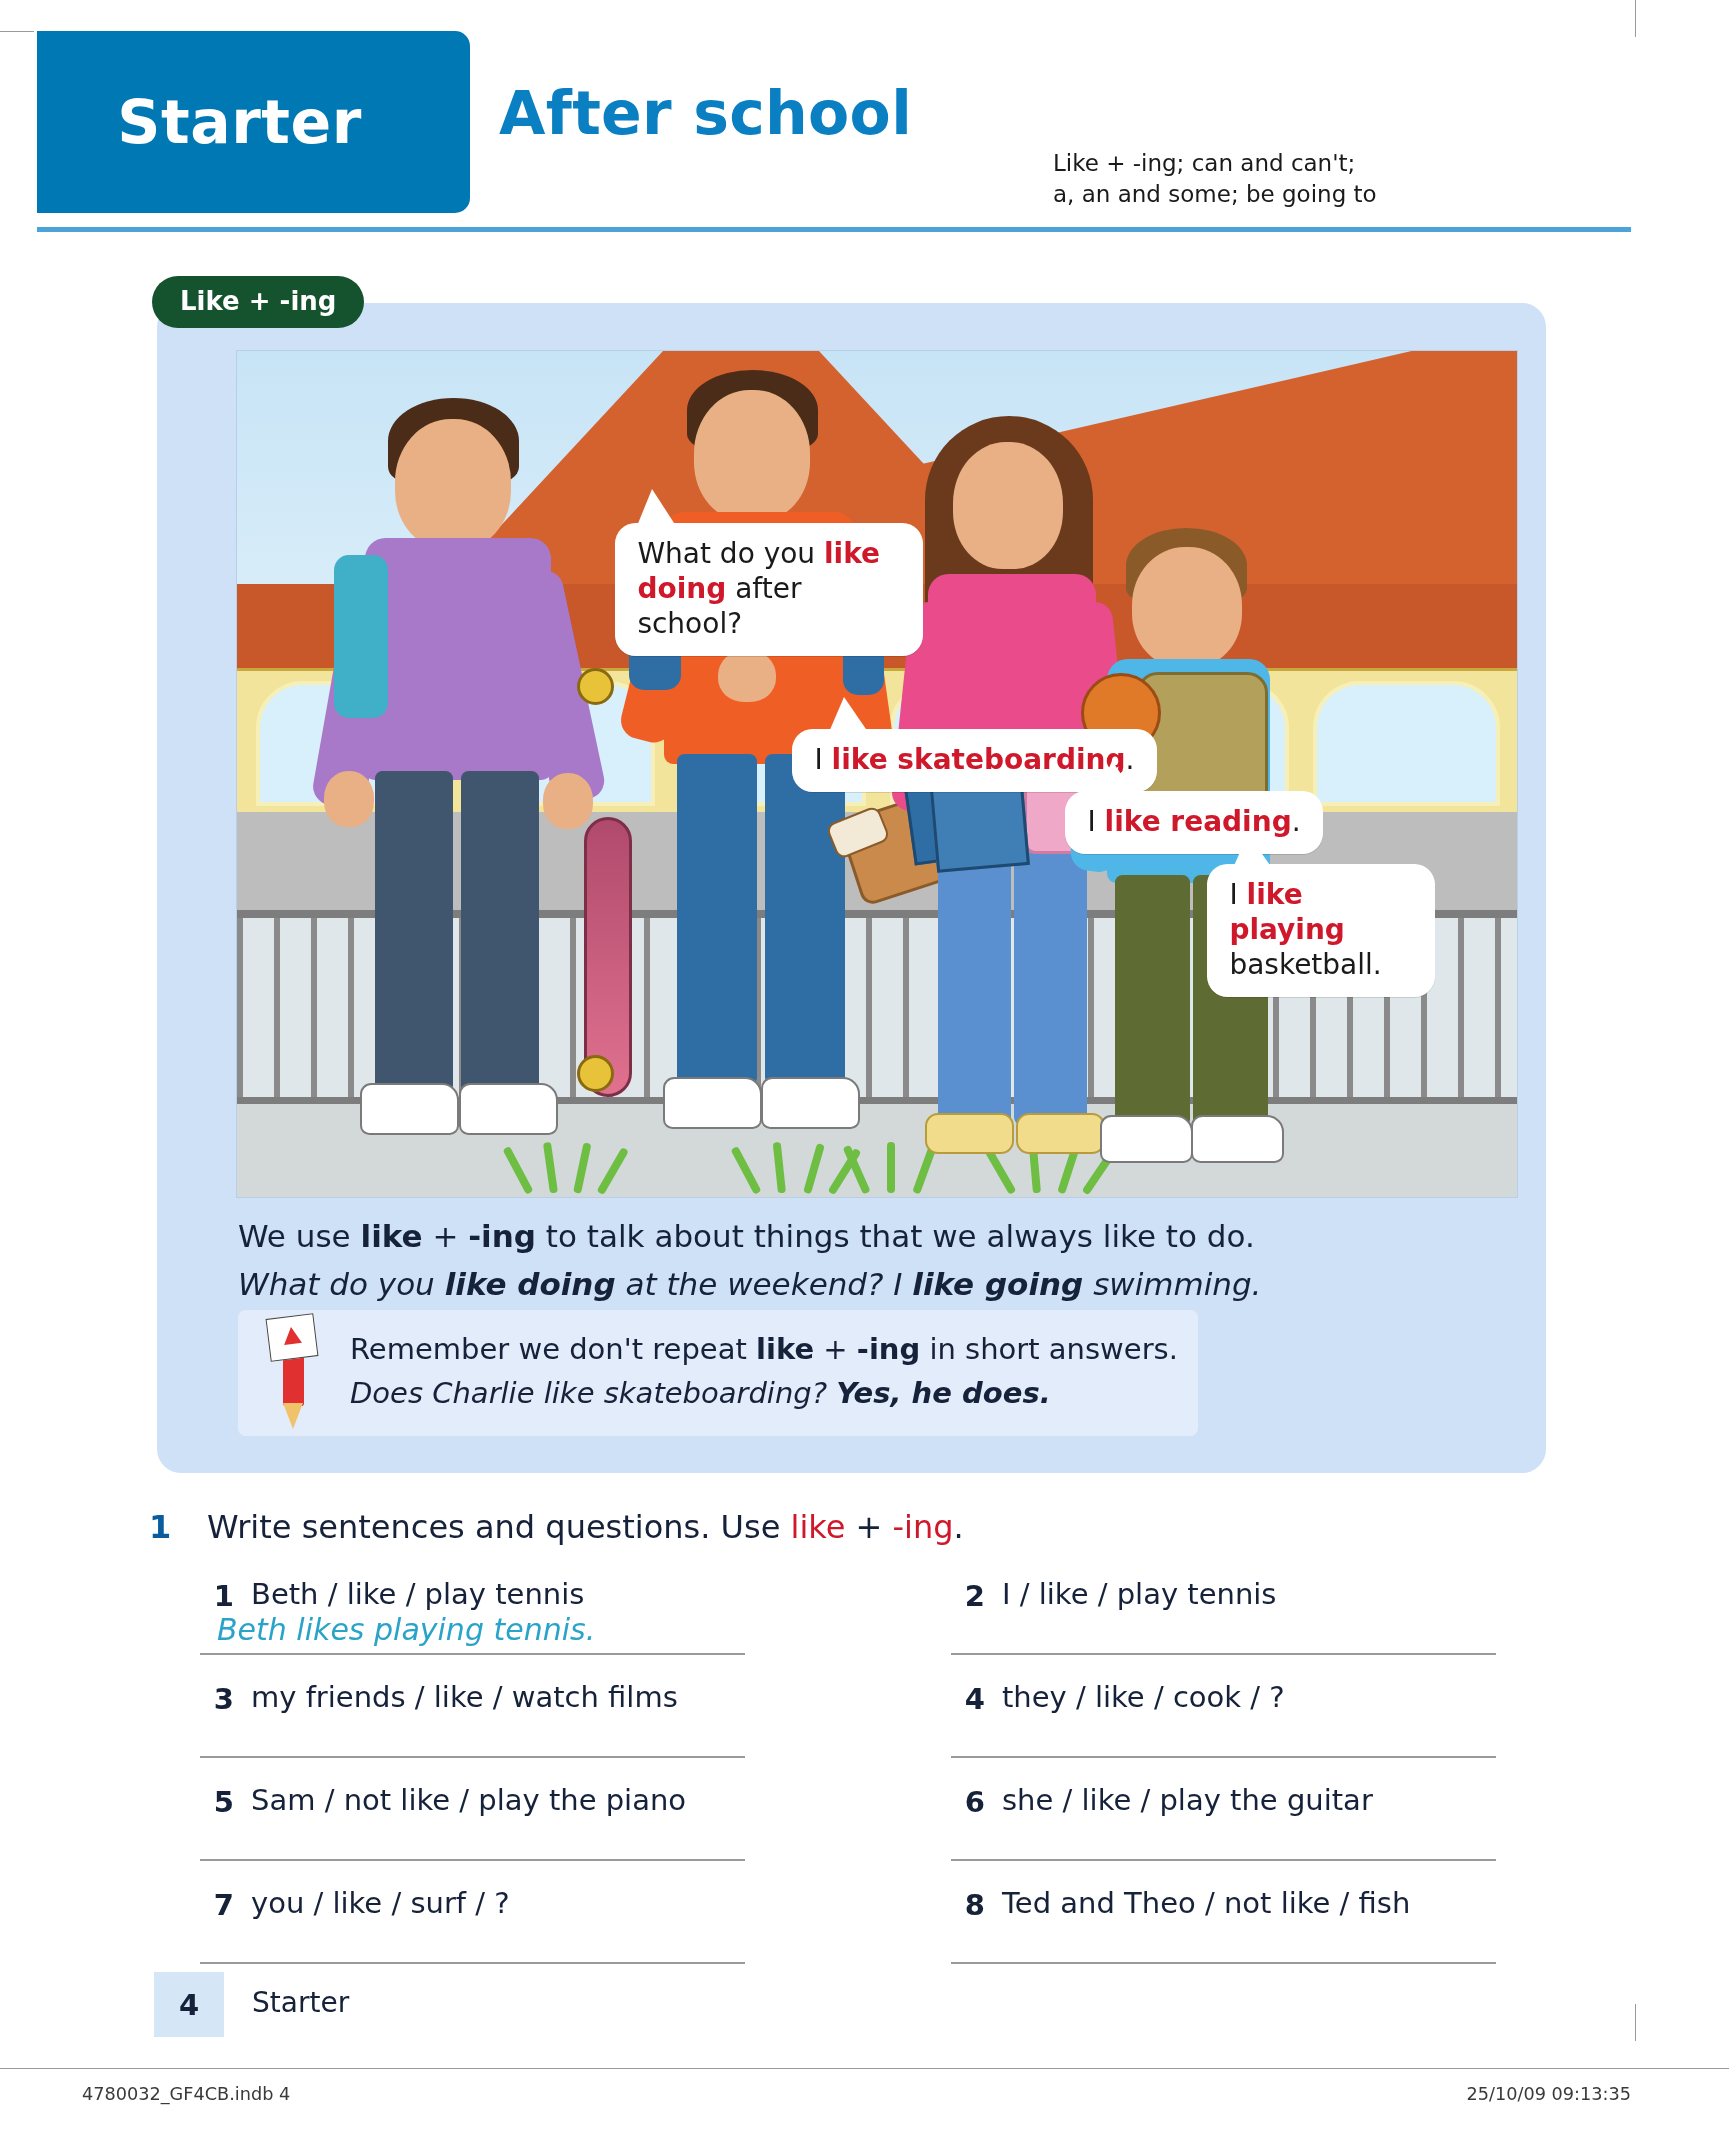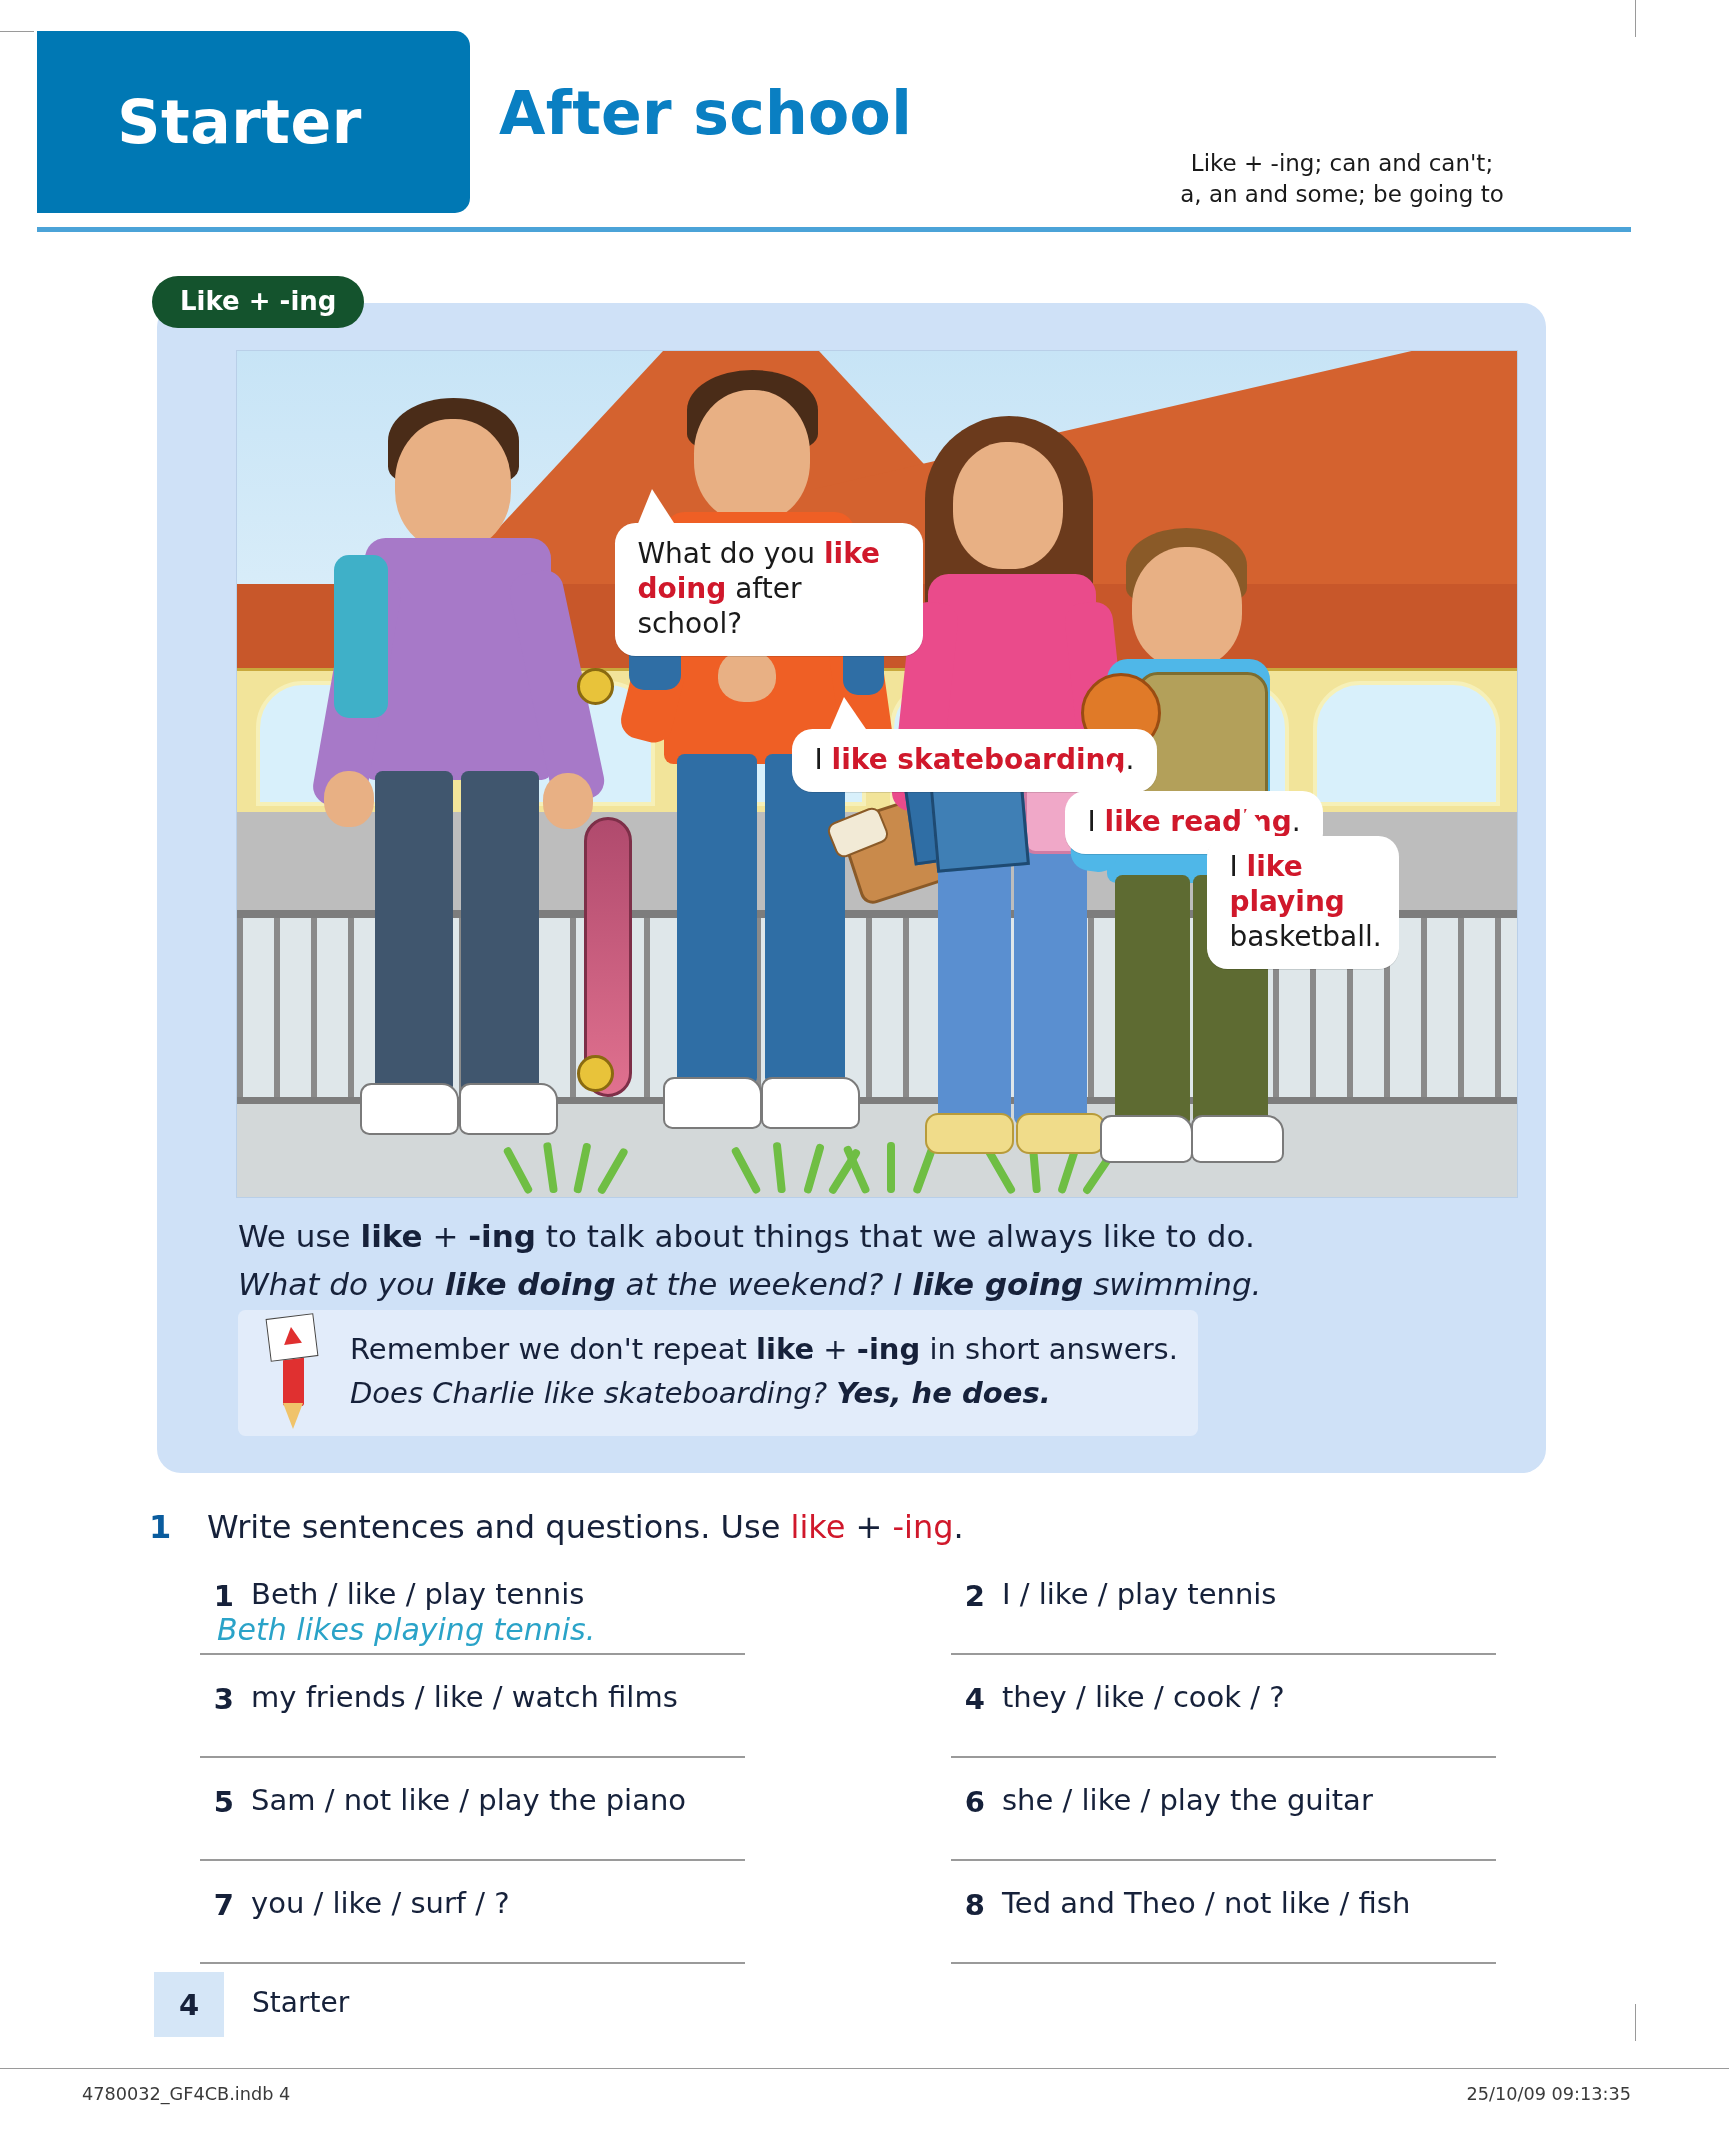--- a/index.html
+++ b/index.html
@@ -48,21 +48,21 @@
   .unit-title {
     position: absolute; left: 499px; top: 47px;
     color: #0a7fc2;
     font-size: 60px;
     font-weight: bold;
     letter-spacing: 0.3px;
   }
   .grammar-list {
     position: absolute; right: 0px; top: 117px;
     width: 578px;
-    text-align: center;
+    text-align: left;
     color: #1a1a1a;
     font-size: 23px;
     line-height: 1.35;
   }
   .header-rule {
     position: absolute; left: 37px; top: 227px;
     width: 1594px; height: 4.7px;
     background: #4ba3d8;
   }
 
@@ -156,21 +156,21 @@
     content:""; position:absolute; width:0; height:0;
     border-left: 15px solid transparent; border-right: 24px solid transparent;
     border-top: 37px solid #ffffff;
   }
   .b1 { left: 378px; top: 172px; width: 308px; }
   .b1:after { left: 22.4px; top: -34px; border-top:none; border-bottom: 37px solid #fff; }
   .b2 { left: 555px; top: 378px; }
   .b2:after { left: 37px; top: -32px; border-top:none; border-bottom: 35px solid #fff; }
   .b3 { left: 828px; top: 440px; }
   .b3:after { left: 32px; top: -30px; border-top:none; border-bottom: 34px solid #fff; }
-  .b4 { left: 970px; top: 485px; width: 192px; }
+  .b4 { left: 970px; top: 513px; width: 228px; }
   .b4:after { left: 26px; top: -30px; border-top:none; border-bottom: 34px solid #fff; }
 
   
   .explain {
     position: absolute; left: 238px; top: 1212px;
     width: 1305px;
     font-size: 31px;
     color: #16213a;
     line-height: 1.55;
   }

